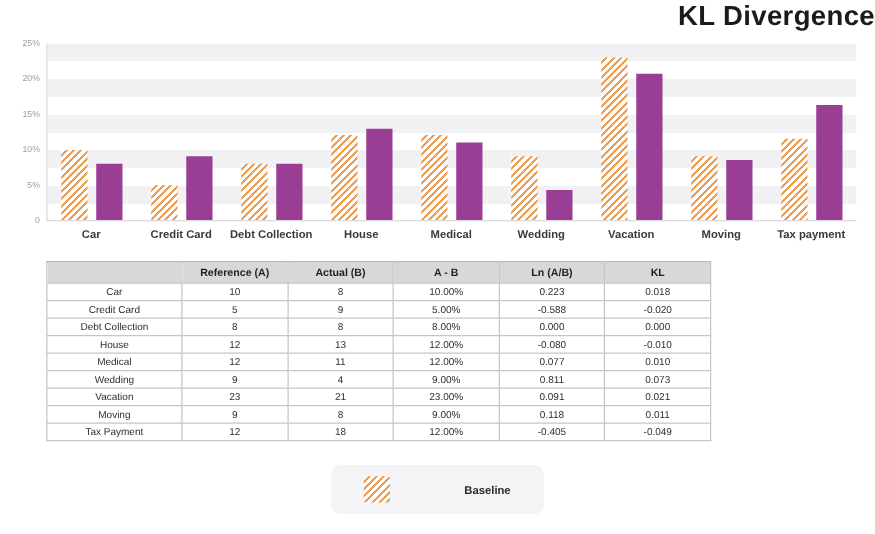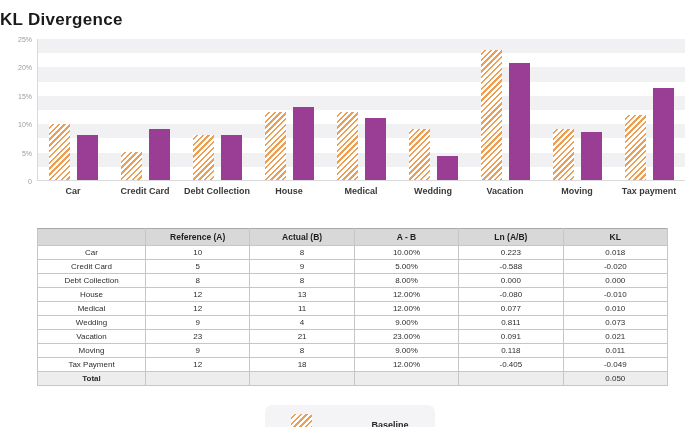--- a/index.html
+++ b/index.html
@@ -1,20 +1,20 @@
 <!DOCTYPE html>
 <html><head>
 <meta charset="utf-8">
 <style>
   * { margin: 0; padding: 0; box-sizing: border-box; }
   html, body { width: 700px; height: 427px; background: #ffffff; overflow: hidden;
     font-family: "Liberation Sans", sans-serif; }
 
   .page-title {
-    text-align: left; margin-top: 10px; font-size: 17px; font-weight: 700;
+    text-align: right; font-size: 22px; font-weight: 700;
     color: #1b1b1b; letter-spacing: .3px;
   }
 
   
   .chart-wrap { display: flex; margin-top: 9px; }
   .y-gutter { width: 37px; position: relative; height: 142px; flex: none; }
   .y-tick {
     position: absolute; right: 5px; transform: translateY(-50%);
     font-size: 7px; color: #9a9aa2; white-space: nowrap;
   }
@@ -28,21 +28,21 @@
   .bar-group {
     flex: 1; height: 100%; display: flex; align-items: flex-end;
     justify-content: center; gap: 7px;
   }
   .bar { width: 21px; }
   .x-labels { display: flex; margin-left: 37px; margin-right: 15px; margin-top: 5px; }
   .x-tick { flex: 1; text-align: center; font-size: 9px; font-weight: 600; color: #3a3a3a; }
 
   
   table.results {
-    margin: 32px 0 0 37px; width: 631px; border-collapse: collapse;
+    margin: 17px 0 0 37px; width: 532px; border-collapse: collapse;
     font-size: 8px; color: #2e2e2e; table-layout: fixed;
   }
   table.results col.c0 { width: 108px; }
   table.results th, table.results td {
     border: 1px solid #c6c6c6; text-align: center; padding: 2px 2px;
     height: 13px; overflow: hidden; white-space: nowrap;
   }
   table.results thead th {
     background: #d8d8d8; font-weight: 700; color: #1f1f1f;
     border-top: 1px solid #a8a8a8; padding: 3px 2px; font-size: 8.5px;
@@ -211,28 +211,20 @@
         <td>0.011</td>
       </tr>
       <tr>
         <td>Tax Payment</td>
         <td>12</td>
         <td>18</td>
         <td>12.00%</td>
         <td>-0.405</td>
         <td>-0.049</td>
       </tr>
-      <tr class="total-row">
-        <td>Total</td>
-        <td></td>
-        <td></td>
-        <td></td>
-        <td></td>
-        <td>0.050</td>
-      </tr>
     </tbody>
 </table>
 
 <div class="legend-outer">
   <div class="legend-pill">
       <span class="legend-item">
         <span class="swatch" style="background-image: repeating-linear-gradient(135deg, rgb(255, 255, 255) 0px, rgb(255, 255, 255) 2.3px, rgb(236, 158, 85) 2.3px, rgb(236, 158, 85) 4.1px);"></span>
         <span class="legend-label">Baseline</span>
       </span>
     </div>

